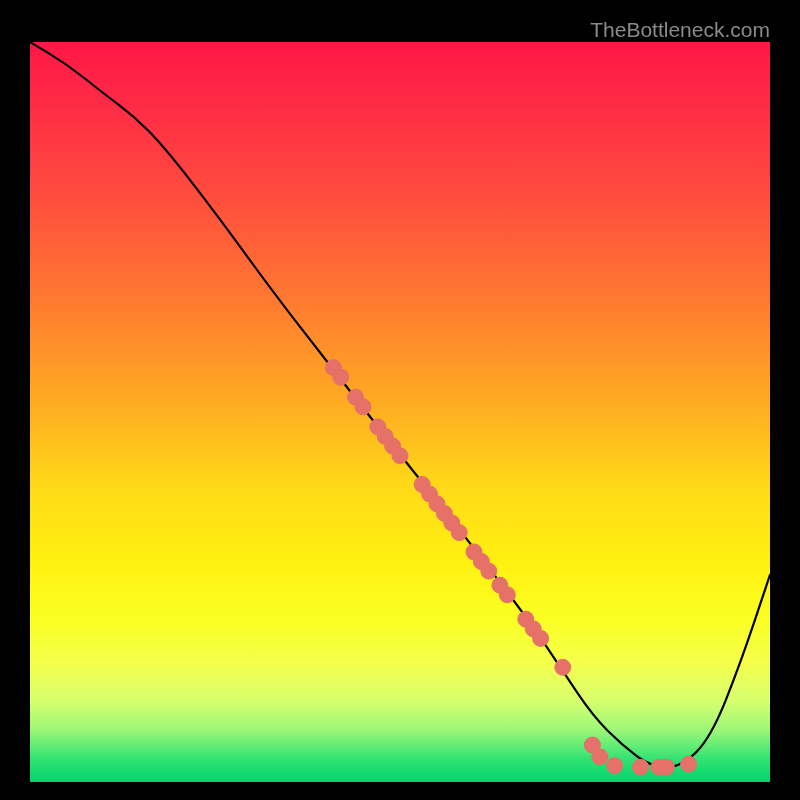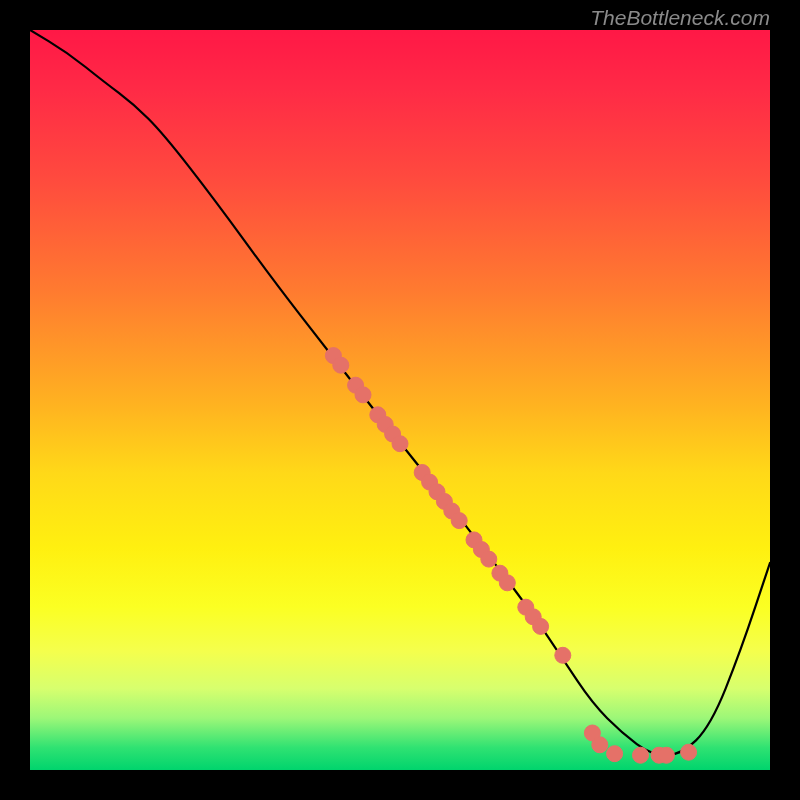--- a/index.html
+++ b/index.html
@@ -5,26 +5,25 @@
   html, body {
     margin: 0;
     padding: 0;
     width: 800px;
     height: 800px;
     background: #000;
     overflow: hidden;
   }
   .frame {
     position: absolute;
-    top: 0;
+    top: 12px;
     left: 0;
     width: 800px;
     height: 616px;
     background: #000;
-    font-style: italic;
   }
   .chart-area {
     position: absolute;
     top: 30px;
     left: 30px;
     width: 740px;
     height: 740px;
     
     background: linear-gradient(
       to bottom,

